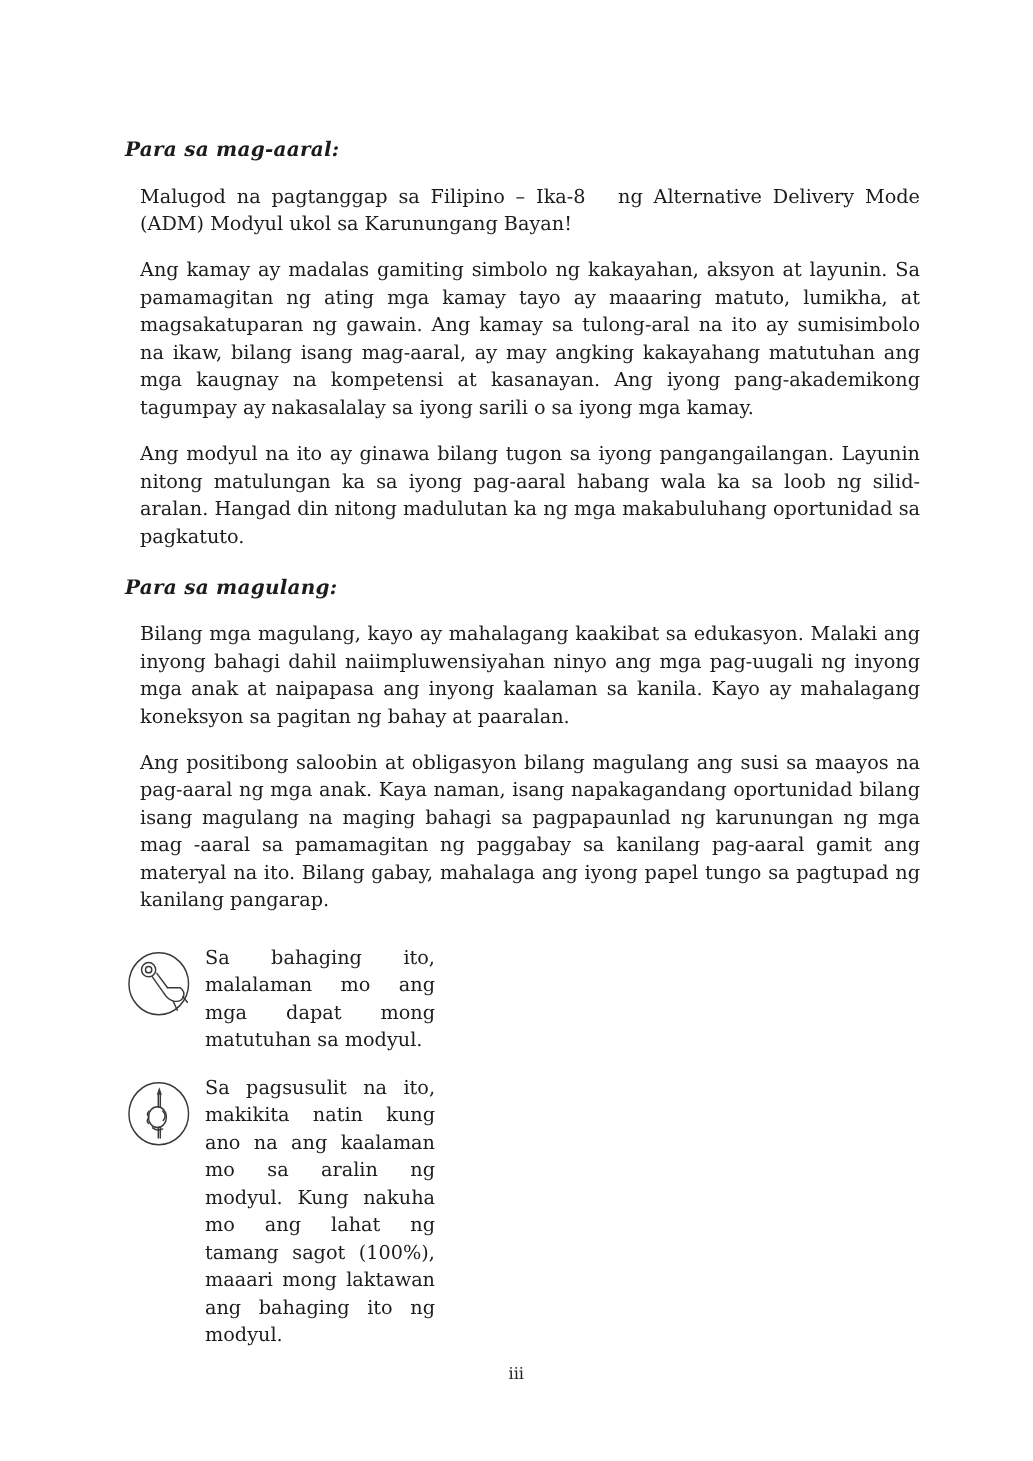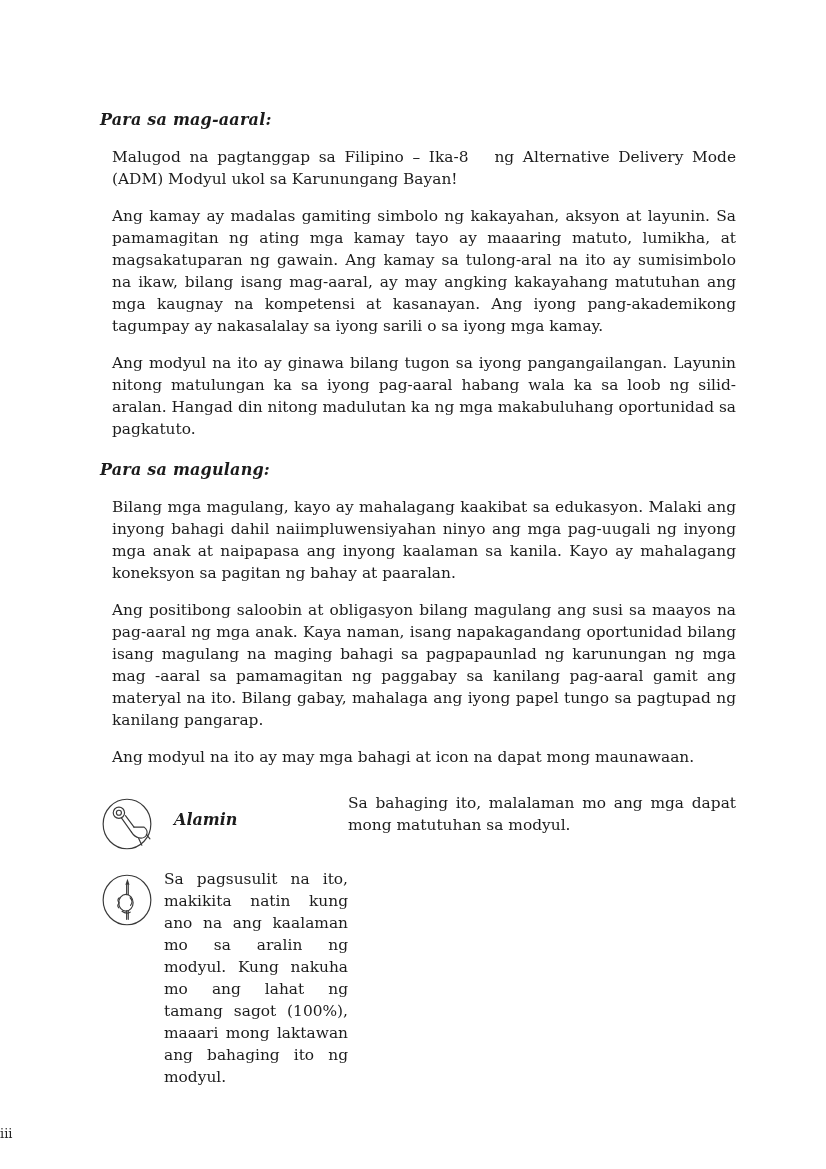--- a/index.html
+++ b/index.html
@@ -46,22 +46,23 @@
     padding-top: 18px;
     padding-left: 10px;
   }
   .icon-desc {
     font-size: 15.4px;
     line-height: 22px;
     text-align: justify;
   }
   .page-footer {
     position: absolute;
-    left: 0; top: 1126px;
+    left: 0; top: 1092px;
     width: 100%;
+    text-align: center;
     font-size: 13px;
     color: #222;
   }
   .lineart { stroke: #3a3a3a; fill: none; stroke-width: 1.3; stroke-linecap: round; stroke-linejoin: round; }
 </style>
 </head>
 <body>
 
 <div class="page-content">
 
@@ -73,38 +74,36 @@
 
   <p class="para">Ang modyul na ito ay ginawa bilang tugon sa iyong pangangailangan. Layunin nitong matulungan ka sa iyong pag-aaral habang wala ka sa loob ng silid-aralan. Hangad din nitong madulutan ka ng mga makabuluhang oportunidad sa pagkatuto.</p>
 
   <h3 class="section-heading" style="margin-top:20px;">Para sa magulang:</h3>
 
   <p class="para">Bilang mga magulang, kayo ay mahalagang kaakibat sa edukasyon. Malaki ang inyong bahagi dahil naiimpluwensiyahan ninyo ang mga pag-uugali ng inyong mga anak at naipapasa ang inyong kaalaman sa kanila. Kayo ay mahalagang koneksyon sa pagitan ng bahay at paaralan.</p>
 
 
   <p class="para gap-lg">Ang positibong saloobin at obligasyon bilang magulang ang susi sa maayos na pag-aaral ng mga anak. Kaya naman, isang napakagandang oportunidad bilang isang magulang na maging bahagi sa pagpapaunlad ng karunungan ng mga mag -aaral sa pamamagitan ng paggabay sa kanilang pag-aaral gamit ang materyal na ito. Bilang gabay, mahalaga ang iyong papel tungo sa pagtupad ng kanilang pangarap.</p>
 
-  <p class="para intro-line">Ang modyul na ito ay may mga bahagi at icon na dapat mong maunawaan.</p>
 
   <div class="icon-guide">
 
     <div class="icon-row">
       <div class="icon-cell">
         <svg width="54" height="56" viewBox="0 0 60 60">
           <ellipse class="lineart" cx="30" cy="30" rx="26.5" ry="27.5"></ellipse>
           <circle class="lineart" cx="21" cy="17.5" r="6.3"></circle>
           <circle class="lineart" cx="21" cy="17.5" r="2.8"></circle>
           <path class="lineart" d="M24 23.5 L35 39"></path>
           <path class="lineart" d="M28.3 20.8 L37.8 33.5"></path>
           <path class="lineart" d="M35 39 Q38 44 43.5 45.5 Q50 46.5 52 41.5 Q53.5 37 49 33.5 L37.8 33.5"></path>
           <path class="lineart" d="M43 46 L46.5 53.5"></path>
           <path class="lineart" d="M51.5 41.5 L55.5 46.5"></path>
         </svg>
       </div>
-      <div class="icon-label">Alamin</div>
       <div class="icon-desc">Sa bahaging ito, malalaman mo ang mga dapat mong matutuhan sa modyul.</div>
     </div>
 
     <div class="icon-row">
       <div class="icon-cell">
         <svg width="54" height="56" viewBox="0 0 60 60">
           <ellipse class="lineart" cx="30" cy="30" rx="26.5" ry="27.5"></ellipse>
           <path d="M30.5 6.5 L28.2 13 L32.8 13 Z" fill="#3a3a3a" stroke="none"></path>
           <path class="lineart" d="M29.6 13 L29.6 24"></path>
           <path class="lineart" d="M31.4 13 L31.4 24"></path>

